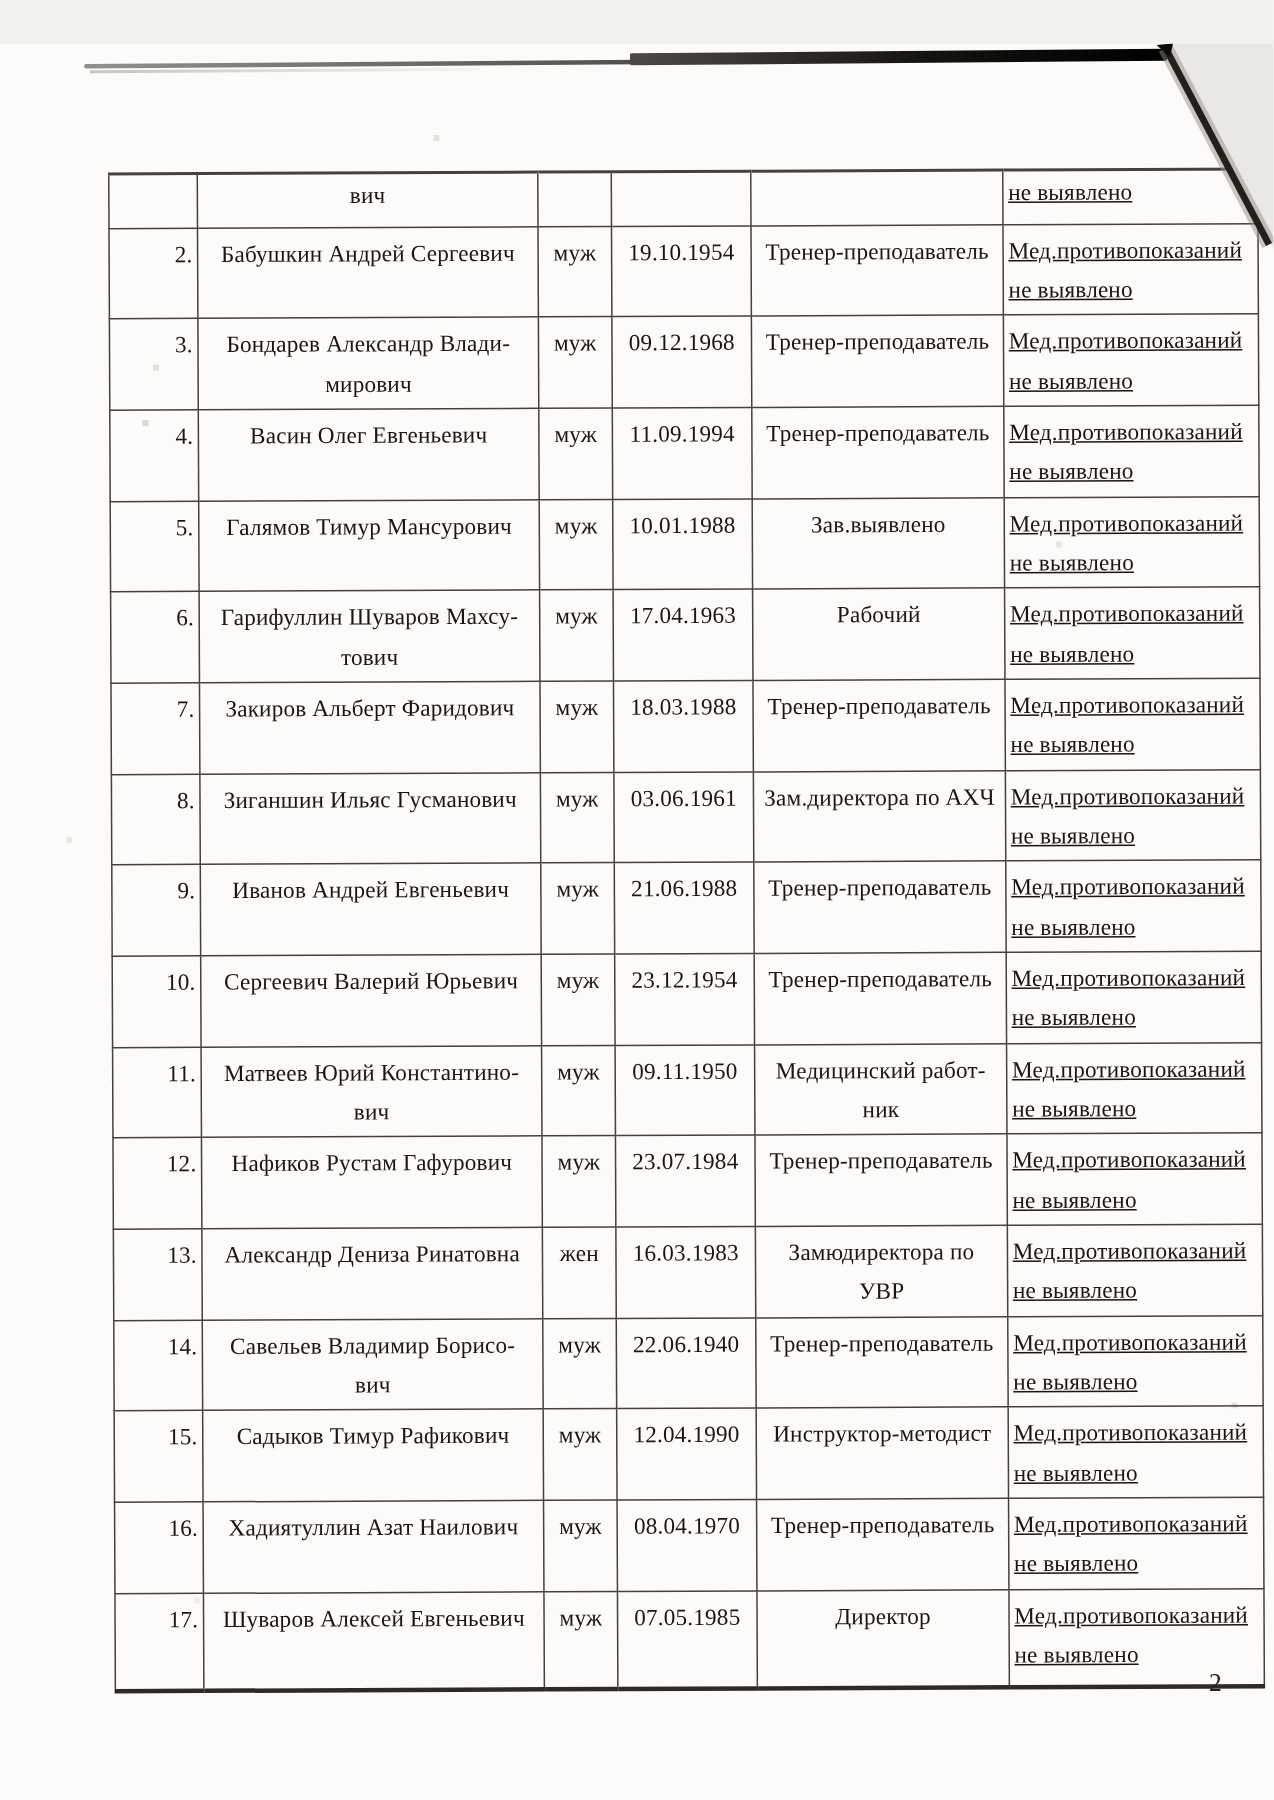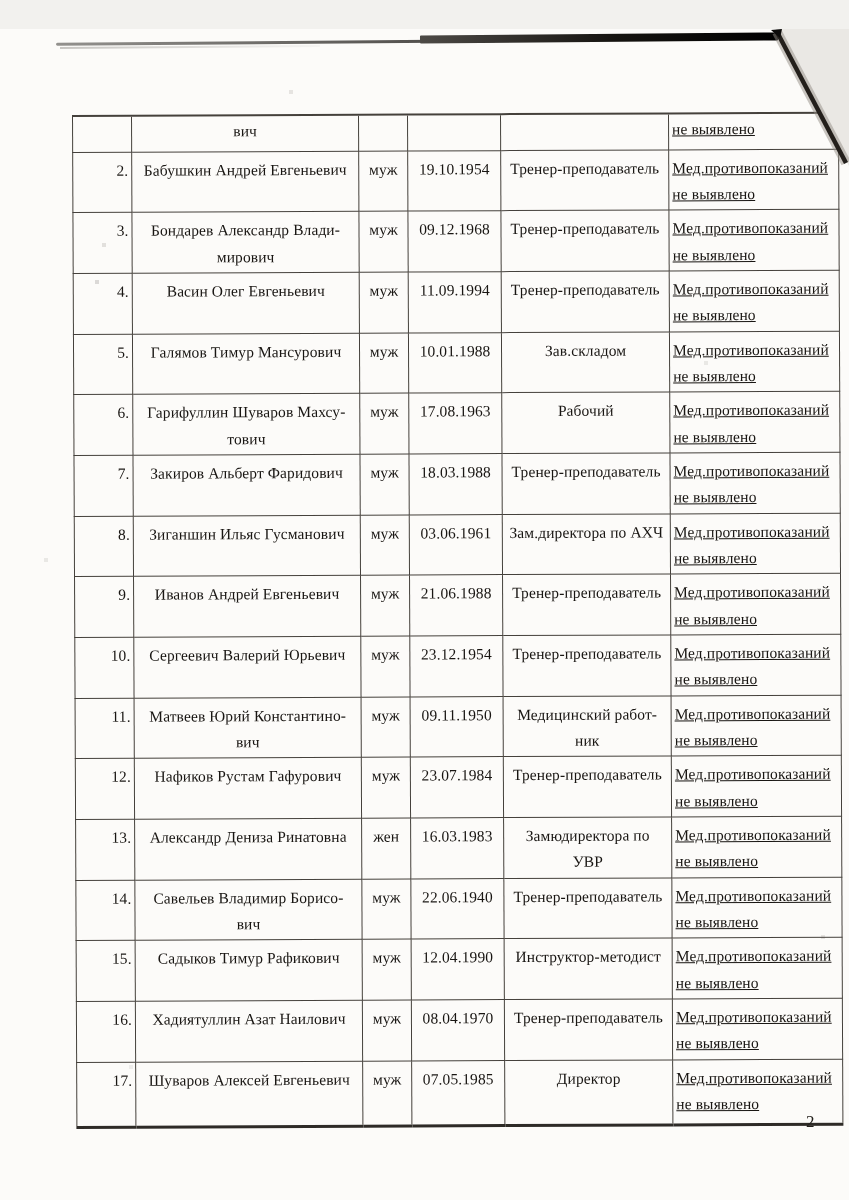--- a/index.html
+++ b/index.html
@@ -150,21 +150,21 @@
           <tr class="partial">
             <td class="col-num"></td>
             <td class="col-name">вич</td>
             <td class="col-gender"></td>
             <td class="col-dob"></td>
             <td class="col-position"></td>
             <td class="col-medical">не выявлено</td>
           </tr>
           <tr>
             <td class="col-num">2.</td>
-            <td class="col-name">Бабушкин Андрей Евгеньевич</td>
+            <td class="col-name">Бабушкин Андрей Сергеевич</td>
             <td class="col-gender">муж</td>
             <td class="col-dob">19.10.1954</td>
             <td class="col-position">Тренер-преподаватель</td>
             <td class="col-medical">Мед.противопоказаний
 не выявлено</td>
           </tr>
           <tr>
             <td class="col-num">3.</td>
             <td class="col-name">Бондарев Александр Влади-
 мирович</td>
@@ -181,30 +181,30 @@
             <td class="col-dob">11.09.1994</td>
             <td class="col-position">Тренер-преподаватель</td>
             <td class="col-medical">Мед.противопоказаний
 не выявлено</td>
           </tr>
           <tr>
             <td class="col-num">5.</td>
             <td class="col-name">Галямов Тимур Мансурович</td>
             <td class="col-gender">муж</td>
             <td class="col-dob">10.01.1988</td>
-            <td class="col-position">Зав.складом</td>
+            <td class="col-position">Зав.выявлено</td>
             <td class="col-medical">Мед.противопоказаний
 не выявлено</td>
           </tr>
           <tr>
             <td class="col-num">6.</td>
             <td class="col-name">Гарифуллин Шуваров Махсу-
 тович</td>
             <td class="col-gender">муж</td>
-            <td class="col-dob">17.08.1963</td>
+            <td class="col-dob">17.04.1963</td>
             <td class="col-position">Рабочий</td>
             <td class="col-medical">Мед.противопоказаний
 не выявлено</td>
           </tr>
           <tr>
             <td class="col-num">7.</td>
             <td class="col-name">Закиров Альберт Фаридович</td>
             <td class="col-gender">муж</td>
             <td class="col-dob">18.03.1988</td>
             <td class="col-position">Тренер-преподаватель</td>

